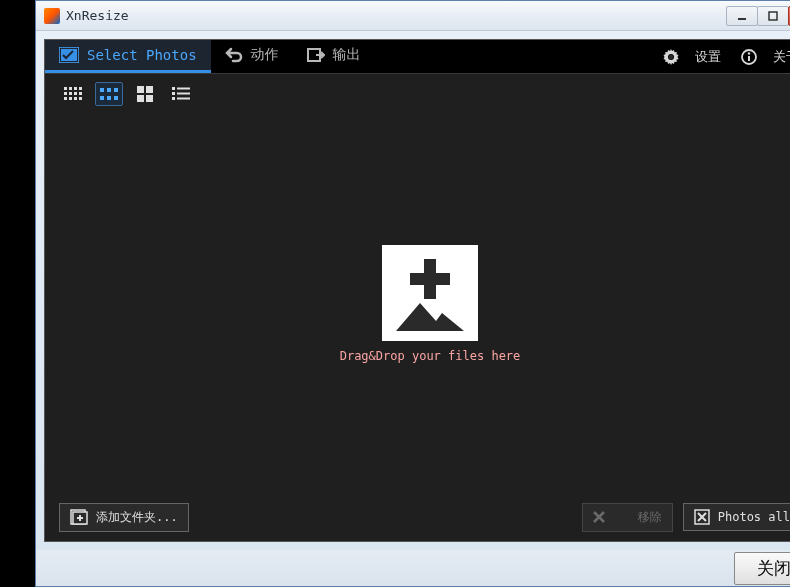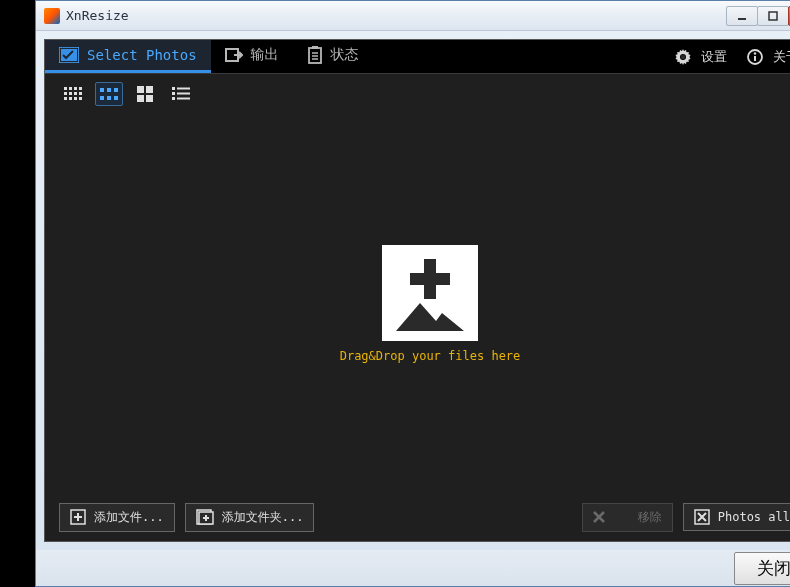--- a/index.html
+++ b/index.html
@@ -103,21 +103,21 @@
   background: #1c2530;
   color: #4aa8ff;
   border-bottom: 3px solid #3790e8;
 }
 .tab.active .tab-icon svg { fill: #4aa8ff; }
 .tab-icon, .right-icon { display: flex; align-items: center; }
 .tab-icon svg, .right-icon svg { fill: #b8b8b8; }
 .right-btn {
   display: flex;
   align-items: center;
-  gap: 10px;
+  gap: 16px;
   color: #d8d8d8;
   font-size: 13px;
   padding: 6px 10px;
   cursor: pointer;
 }
 .view-toolbar {
   height: 40px;
   display: flex;
   align-items: center;
   padding: 0 14px;
@@ -150,21 +150,21 @@
 .dropzone-image {
   width: 96px;
   height: 96px;
   background: #fff;
   display: flex;
   align-items: center;
   justify-content: center;
   position: relative;
 }
 .dropzone-text {
-  color: #eab308;
+  color: #fca5a5;
   font-size: 12px;
   font-family: monospace;
 }
 .bottom-buttons {
   height: 48px;
   display: flex;
   align-items: center;
   padding: 0 14px;
   gap: 10px;
 }
@@ -246,37 +246,33 @@
                   <path d="M3 4 L7 8 L3 12 M7 4 L17 4 M7 8 L17 8 M7 12 L17 12" stroke="currentColor" stroke-width="0"></path>
                   <rect x="2" y="2" width="16" height="12" fill="#3790e8"></rect>
                   <path d="M4 8 L7 11 L14 4" stroke="#1c2530" stroke-width="2" fill="none"></path>
                 </svg>
             </span>
             <span>Select Photos</span>
           </div>
           <div class="tab">
             <span class="tab-icon">
               <svg width="18" height="16" viewBox="0 0 18 16">
+                  <path d="M6 2 L2 6 L6 10 M2 6 L12 6 A4 4 0 0 1 12 14 L8 14" stroke="#b8b8b8" stroke-width="2.5" fill="none" stroke-linecap="round"></path>
+                </svg>
+            </span>
+            <span>动作</span>
+          </div>
+          <div class="tab">
+            <span class="tab-icon">
+              <svg width="18" height="16" viewBox="0 0 18 16">
                   <rect x="1" y="2" width="12" height="12" fill="none" stroke="#b8b8b8" stroke-width="2"></rect>
                   <path d="M9 8 L17 8 M14 5 L17 8 L14 11" stroke="#b8b8b8" stroke-width="2" fill="none"></path>
                 </svg>
             </span>
             <span>输出</span>
-          </div>
-          <div class="tab">
-            <span class="tab-icon">
-              <svg width="16" height="18" viewBox="0 0 16 18">
-                  <rect x="2" y="2" width="12" height="15" fill="none" stroke="#b8b8b8" stroke-width="1.8"></rect>
-                  <rect x="5" y="0" width="6" height="3" fill="#b8b8b8"></rect>
-                  <line x1="5" y1="7" x2="11" y2="7" stroke="#b8b8b8" stroke-width="1.5"></line>
-                  <line x1="5" y1="10" x2="11" y2="10" stroke="#b8b8b8" stroke-width="1.5"></line>
-                  <line x1="5" y1="13" x2="11" y2="13" stroke="#b8b8b8" stroke-width="1.5"></line>
-                </svg>
-            </span>
-            <span>状态</span>
           </div>
         </div>
         <div class="tabbar-right">
           <div class="right-btn">
             <span class="right-icon">
               <svg width="16" height="16" viewBox="0 0 16 16">
                   <path d="M8 5 A3 3 0 1 0 8 11 A3 3 0 1 0 8 5 M8 0 L9 2 L11 1 L11.5 3.2 L13.8 3 L13.5 5.2 L15.5 6 L14.5 8 L15.5 10 L13.5 10.8 L13.8 13 L11.5 12.8 L11 15 L9 14 L8 16 L7 14 L5 15 L4.5 12.8 L2.2 13 L2.5 10.8 L0.5 10 L1.5 8 L0.5 6 L2.5 5.2 L2.2 3 L4.5 3.2 L5 1 L7 2 Z" fill="#d8d8d8"></path>
                   <circle cx="8" cy="8" r="2.2" fill="#2a2a2a"></circle>
                 </svg>
             </span>
@@ -348,28 +344,20 @@
             <rect x="38" y="10" width="12" height="40" fill="#2a2a2a"></rect>
             <rect x="24" y="24" width="40" height="12" fill="#2a2a2a"></rect>
             <path d="M10 82 L34 54 L50 72 L56 64 L78 82 Z" fill="#2a2a2a"></path>
           </svg>
         </div>
         <div class="dropzone-text">Drag&amp;Drop your files here</div>
       </div>
 
       <div class="bottom-buttons">
         <div class="action-btn">
-          <svg width="16" height="16" viewBox="0 0 16 16">
-              <rect x="1" y="1" width="14" height="14" fill="none" stroke="#e0e0e0" stroke-width="1.5"></rect>
-              <rect x="7" y="4" width="2" height="8"></rect>
-              <rect x="4" y="7" width="8" height="2"></rect>
-            </svg>
-          <span>添加文件...</span>
-        </div>
-        <div class="action-btn">
           <svg width="18" height="16" viewBox="0 0 18 16">
               <rect x="1" y="1" width="14" height="14" fill="none" stroke="#e0e0e0" stroke-width="1.5"></rect>
               <rect x="3" y="3" width="14" height="12" fill="#2a2a2a" stroke="#e0e0e0" stroke-width="1.5"></rect>
               <rect x="9" y="6" width="2" height="6"></rect>
               <rect x="7" y="8" width="6" height="2"></rect>
             </svg>
           <span>添加文件夹...</span>
         </div>
         <div class="spacer"></div>
         <div class="action-btn disabled">

